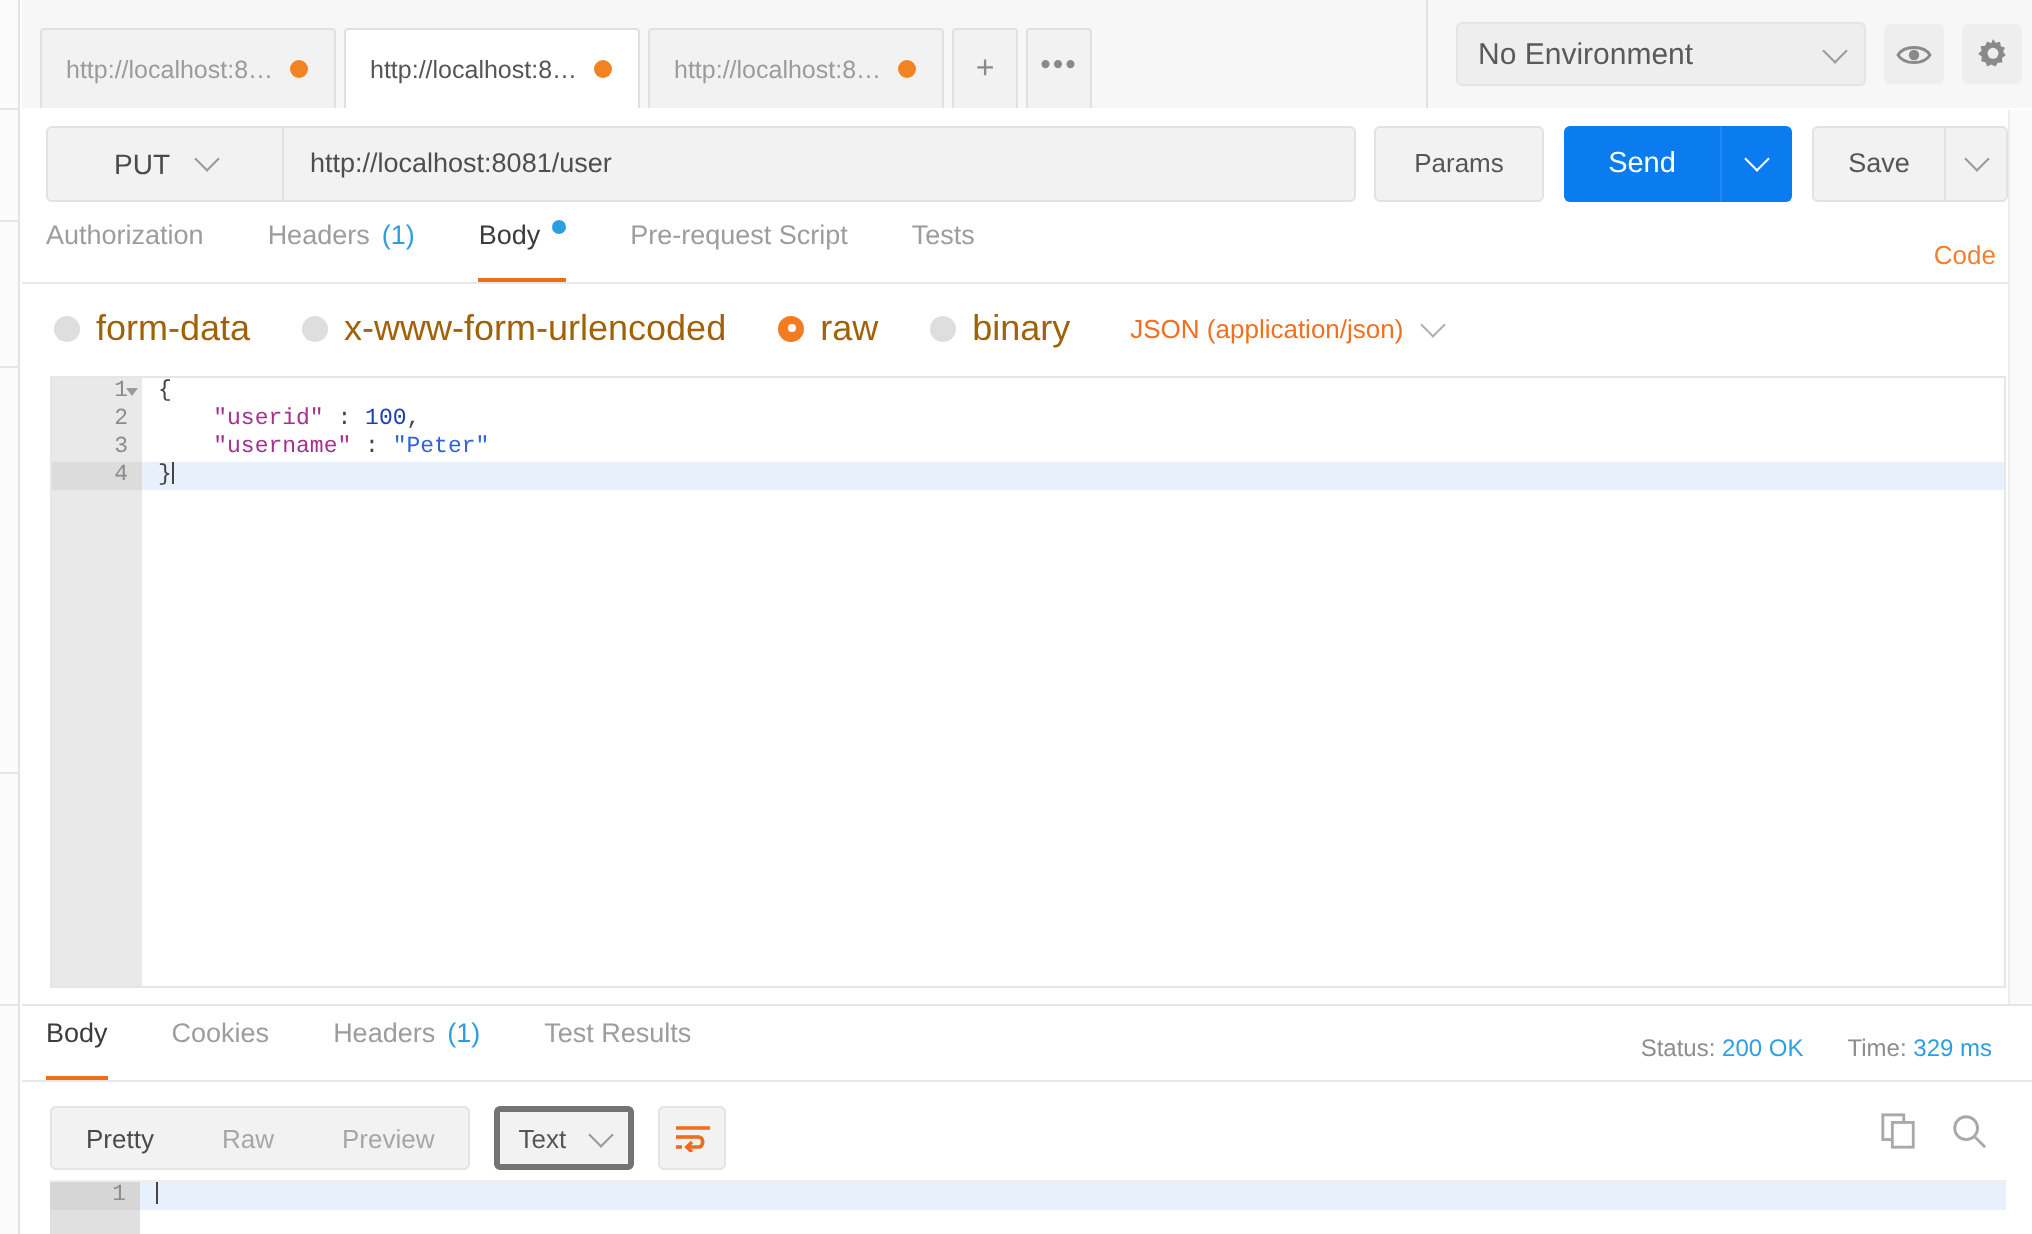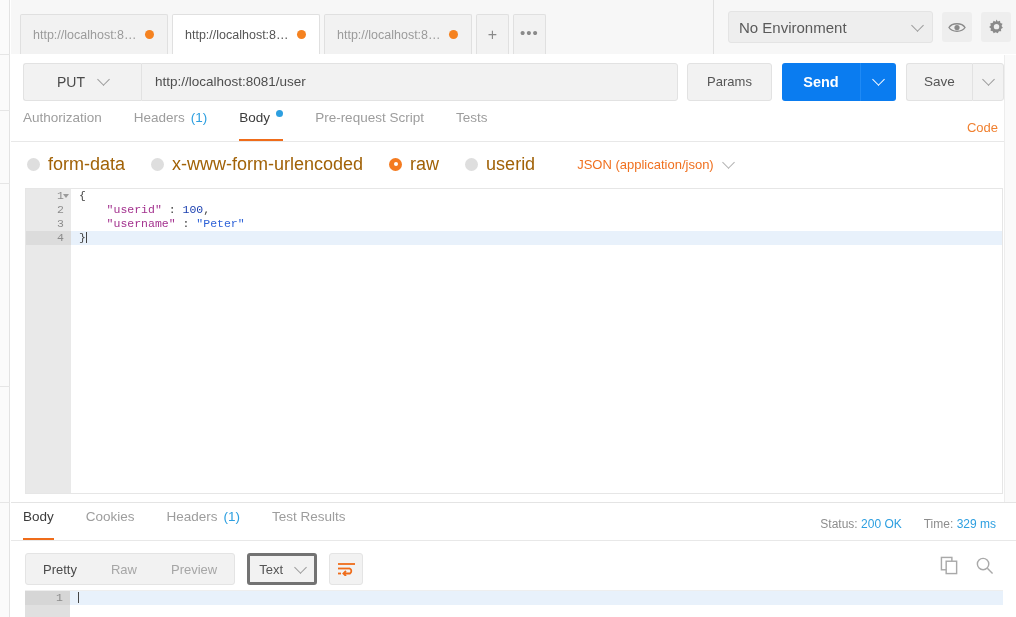--- a/index.html
+++ b/index.html
@@ -105,21 +105,21 @@
   #params-btn {
     width: 85px; height: 38px; background: #f2f2f2; border: 1px solid #e2e2e2;
     border-radius: 3px; margin-left: 9px;
     display: flex; align-items: center; justify-content: center;
     font-size: 13px; color: #555555; cursor: pointer;
   }
   #send-group { display: flex; margin-left: 10px; }
   #send-btn {
     width: 78px; height: 38px; background: #0a7cf0; color: #ffffff;
     border-radius: 3px 0 0 3px; display: flex; align-items: center;
-    justify-content: center; font-size: 14.5px; font-weight: bold; cursor: pointer;
+    justify-content: center; font-size: 14.5px; font-weight: normal; cursor: pointer;
   }
   #send-caret {
     width: 36px; height: 38px; background: #0a7cf0; border-radius: 0 3px 3px 0;
     border-left: 1px solid #1f8af5;
     display: flex; align-items: center; justify-content: center; cursor: pointer;
   }
   #send-caret .chev { border-color: #ffffff; }
   #save-group { display: flex; margin-left: 10px; }
   #save-btn {
     width: 66px; height: 38px; background: #f2f2f2; border: 1px solid #e2e2e2;
@@ -167,21 +167,21 @@
     width: 13px; height: 13px; border-radius: 50%;
     background: #dedede; flex: none;
     display: flex; align-items: center; justify-content: center;
   }
   .radio.on { background: #f47b20; }
   .radio.on::after {
     content: ""; width: 4px; height: 4px; border-radius: 50%; background: #ffffff;
   }
   #json-type {
     display: flex; align-items: center; gap: 10px;
-    font-size: 13px; color: #f0701f; cursor: pointer; margin-left: 16px;
+    font-size: 13px; color: #f0701f; cursor: pointer; margin-left: 4px;
   }
 
   
   #req-editor {
     position: absolute; left: 14px; top: 188px; width: 978px; height: 306px;
     background: #ffffff; border: 1px solid #e6e6e6;
     overflow: hidden;
   }
   .gutter {
     position: absolute; left: 0; top: 0; width: 45px; height: 100%;
@@ -391,21 +391,21 @@
     <div class="radio-opt">
       <span class="radio"></span>
       <span>x-www-form-urlencoded</span>
     </div>
     <div class="radio-opt">
       <span class="radio on"></span>
       <span>raw</span>
     </div>
     <div class="radio-opt">
       <span class="radio"></span>
-      <span>userid</span>
+      <span>binary</span>
     </div>
     <div id="json-type">
       <span>JSON (application/json)</span>
       <span class="chev" style="border-color:#b0b0b0"></span>
     </div>
   </div>
 
   <div id="req-editor">
     <div class="gutter" id="req-gutter">
         <div class="ln" style="position: relative;">1<span class="fold" style="top: 5px;"></span></div>

